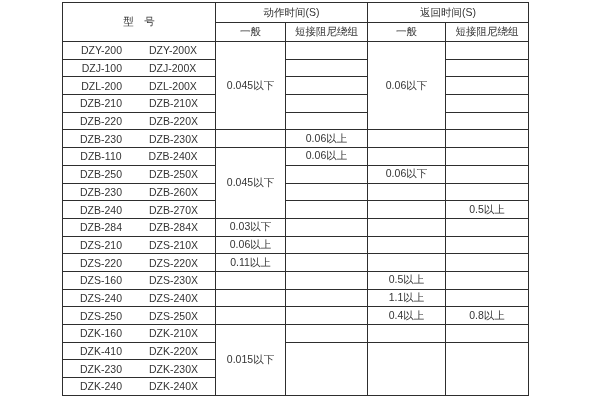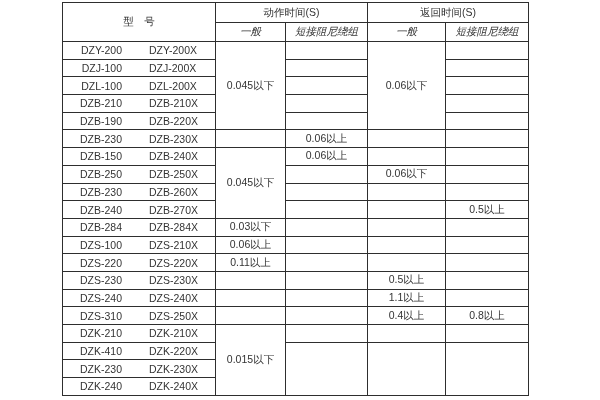--- a/index.html
+++ b/index.html
@@ -16,21 +16,21 @@
   col.c-actdamp{width:82px;}
   col.c-retgen{width:78px;}
   col.c-retdamp{width:83px;}
   th,td{
     border:1px solid #2e2e2e;
     font-size:10.5px;font-weight:normal;color:#333;
     text-align:center;vertical-align:middle;
     padding:0;overflow:hidden;white-space:nowrap;
   }
   thead tr.h1{height:20px;}
-  thead tr.h2{height:19px;font-style:italic;}
+  thead tr.h2{height:19px;}
   tbody tr{height:17.7px;}
   .model-pair{display:flex;justify-content:center;gap:27px;}
 </style>
 </head>
 <body>
 
 <div class="sheet">
 <table>
   <colgroup>
     <col class="c-model">
@@ -71,41 +71,41 @@
               <span>DZJ-100</span>
               <span>DZJ-200X</span>
             </div>
           </td>
       <td></td>
       <td></td>
     </tr>
     <tr>
       <td>
             <div class="model-pair">
-              <span>DZL-100</span>
+              <span>DZL-200</span>
               <span>DZL-200X</span>
             </div>
           </td>
       <td></td>
       <td></td>
     </tr>
     <tr>
       <td>
             <div class="model-pair">
               <span>DZB-210</span>
               <span>DZB-210X</span>
             </div>
           </td>
       <td></td>
       <td></td>
     </tr>
     <tr>
       <td>
             <div class="model-pair">
-              <span>DZB-190</span>
+              <span>DZB-220</span>
               <span>DZB-220X</span>
             </div>
           </td>
       <td></td>
       <td></td>
     </tr>
     <tr>
       <td>
             <div class="model-pair">
               <span>DZB-230</span>
@@ -113,21 +113,21 @@
             </div>
           </td>
       <td></td>
       <td>0.06以上</td>
       <td></td>
       <td></td>
     </tr>
     <tr>
       <td>
             <div class="model-pair">
-              <span>DZB-150</span>
+              <span>DZB-110</span>
               <span>DZB-240X</span>
             </div>
           </td>
       <td rowspan="4">0.045以下</td>
       <td>0.06以上</td>
       <td></td>
       <td></td>
     </tr>
     <tr>
       <td>
@@ -170,21 +170,21 @@
             </div>
           </td>
       <td>0.03以下</td>
       <td></td>
       <td></td>
       <td></td>
     </tr>
     <tr>
       <td>
             <div class="model-pair">
-              <span>DZS-100</span>
+              <span>DZS-210</span>
               <span>DZS-210X</span>
             </div>
           </td>
       <td>0.06以上</td>
       <td></td>
       <td></td>
       <td></td>
     </tr>
     <tr>
       <td>
@@ -194,21 +194,21 @@
             </div>
           </td>
       <td>0.11以上</td>
       <td></td>
       <td></td>
       <td></td>
     </tr>
     <tr>
       <td>
             <div class="model-pair">
-              <span>DZS-230</span>
+              <span>DZS-160</span>
               <span>DZS-230X</span>
             </div>
           </td>
       <td></td>
       <td></td>
       <td>0.5以上</td>
       <td></td>
     </tr>
     <tr>
       <td>
@@ -218,33 +218,33 @@
             </div>
           </td>
       <td></td>
       <td></td>
       <td>1.1以上</td>
       <td></td>
     </tr>
     <tr>
       <td>
             <div class="model-pair">
-              <span>DZS-310</span>
+              <span>DZS-250</span>
               <span>DZS-250X</span>
             </div>
           </td>
       <td></td>
       <td></td>
       <td>0.4以上</td>
       <td>0.8以上</td>
     </tr>
     <tr>
       <td>
             <div class="model-pair">
-              <span>DZK-210</span>
+              <span>DZK-160</span>
               <span>DZK-210X</span>
             </div>
           </td>
       <td rowspan="4">0.015以下</td>
       <td></td>
       <td></td>
       <td></td>
     </tr>
     <tr>
       <td>

